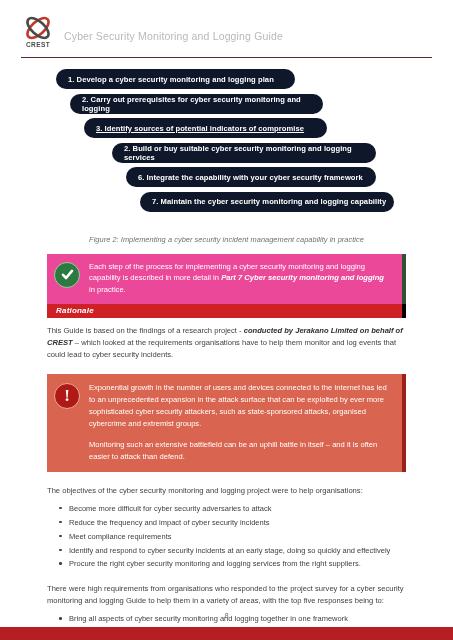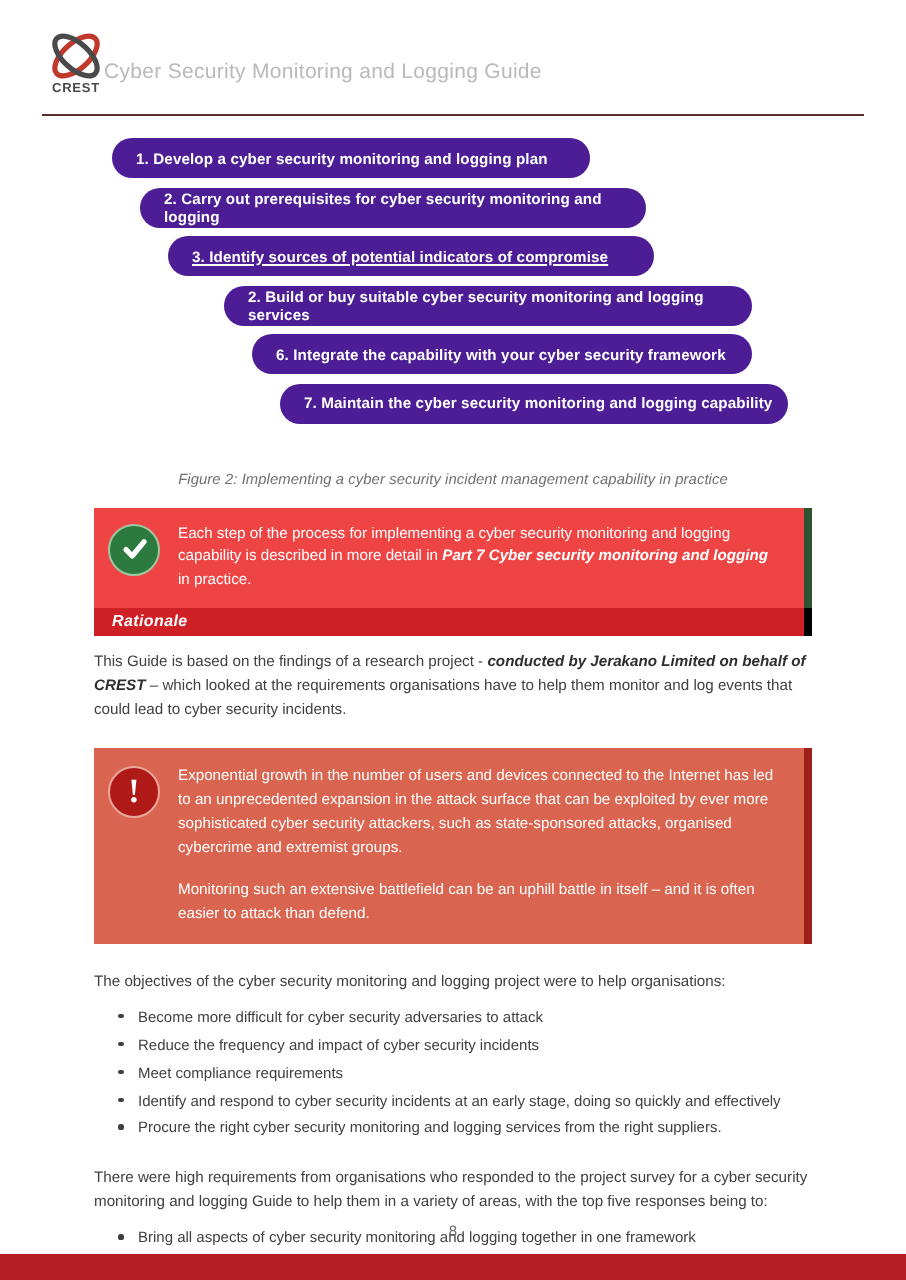--- a/index.html
+++ b/index.html
@@ -39,21 +39,21 @@
     font-size: 6.5px;
     font-weight: bold;
     letter-spacing: 0.4px;
     color: #4a4a4a;
     text-align: center;
     margin-top: -1px;
     font-family: "Liberation Sans", sans-serif;
   }
   .header-title {
     position: absolute;
-    left: 52px;
+    left: 64px;
     top: 30px;
     font-size: 10.5px;
     color: #b9b9b9;
     letter-spacing: 0.15px;
     white-space: nowrap;
   }
   .header-rule {
     position: absolute;
     left: 21px;
     top: 57px;
@@ -63,21 +63,21 @@
   }
 
   
   .steps {
     margin-top: 13px;
     position: relative;
   }
   .step-bar {
     height: 20px;
     border-radius: 10px;
-    background: #4c1d95;
+    background: #0f172a;
     color: #ffffff;
     font-size: 7.6px;
     font-weight: bold;
     display: flex;
     align-items: center;
     padding-left: 12px;
     margin-bottom: 4.5px;
     box-sizing: border-box;
     letter-spacing: 0.06px;
   }
@@ -101,21 +101,21 @@
   
   .content {
     margin: 0 auto;
     width: 359px;
     padding-top: 10px;
   }
 
   
   .callout-green {
     position: relative;
-    background: #ef4444;
+    background: #ec4899;
     border-right: 4px solid #2f5230;
     min-height: 45px;
     display: flex;
     align-items: flex-start;
     padding: 7px 10px 8px 7px;
     box-sizing: border-box;
   }
   .icon-circle {
     flex: 0 0 auto;
     width: 26px;

